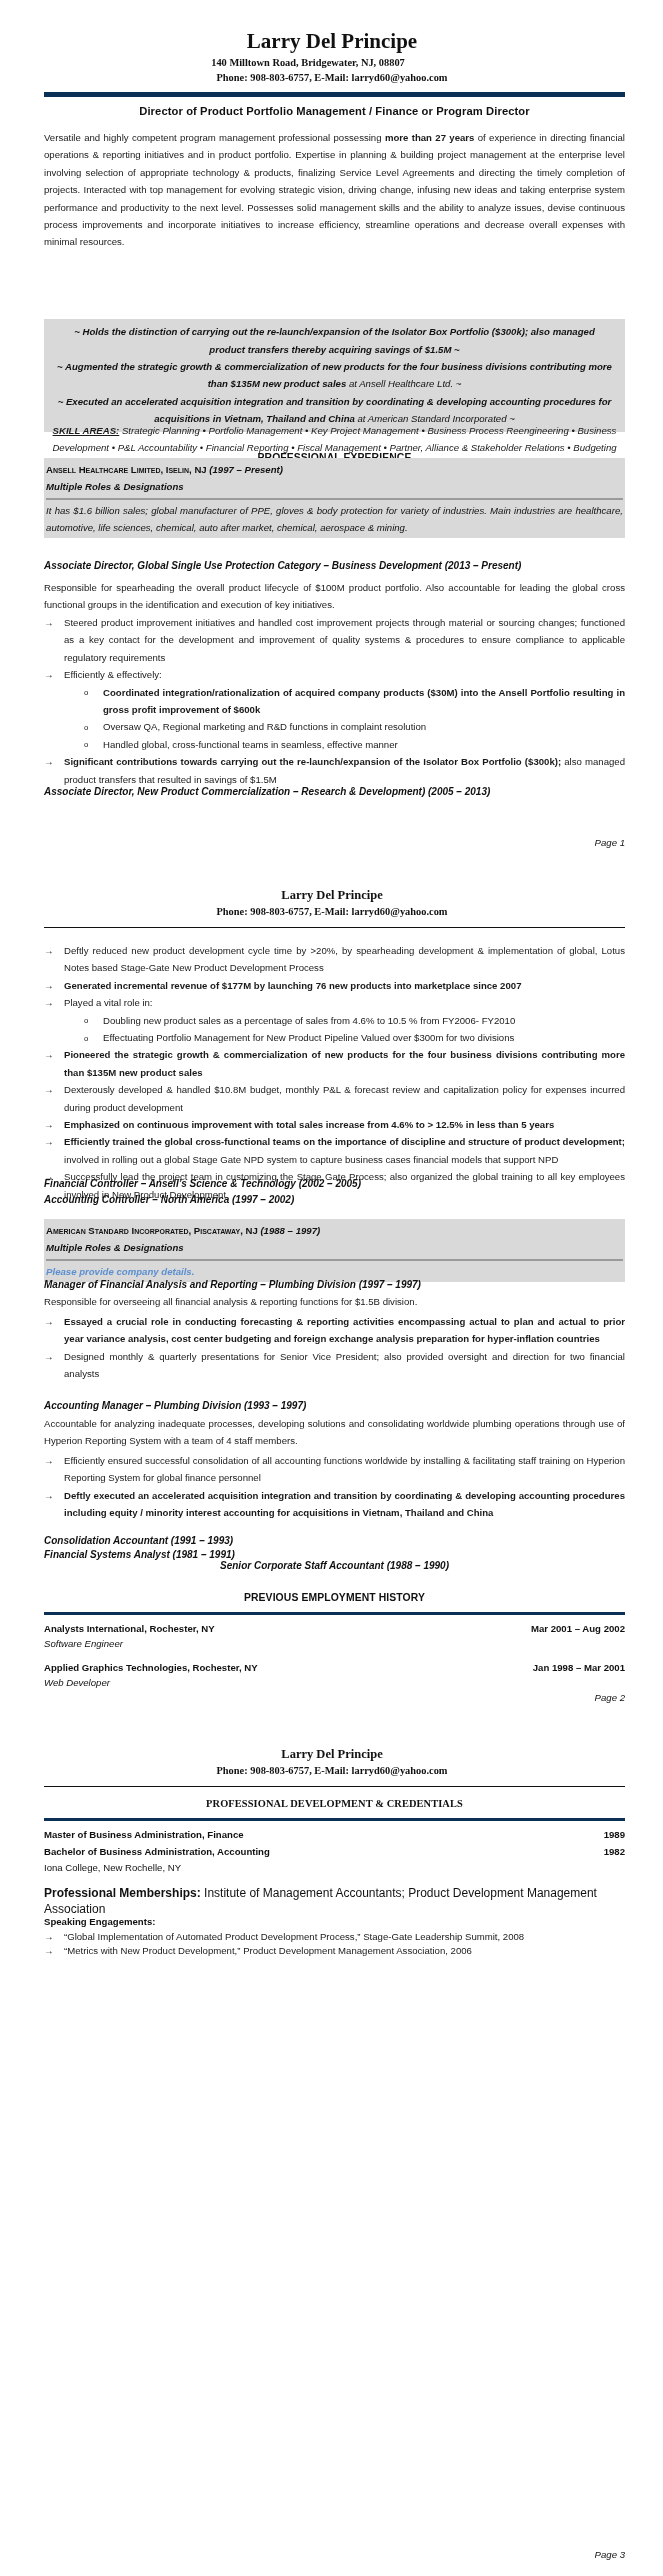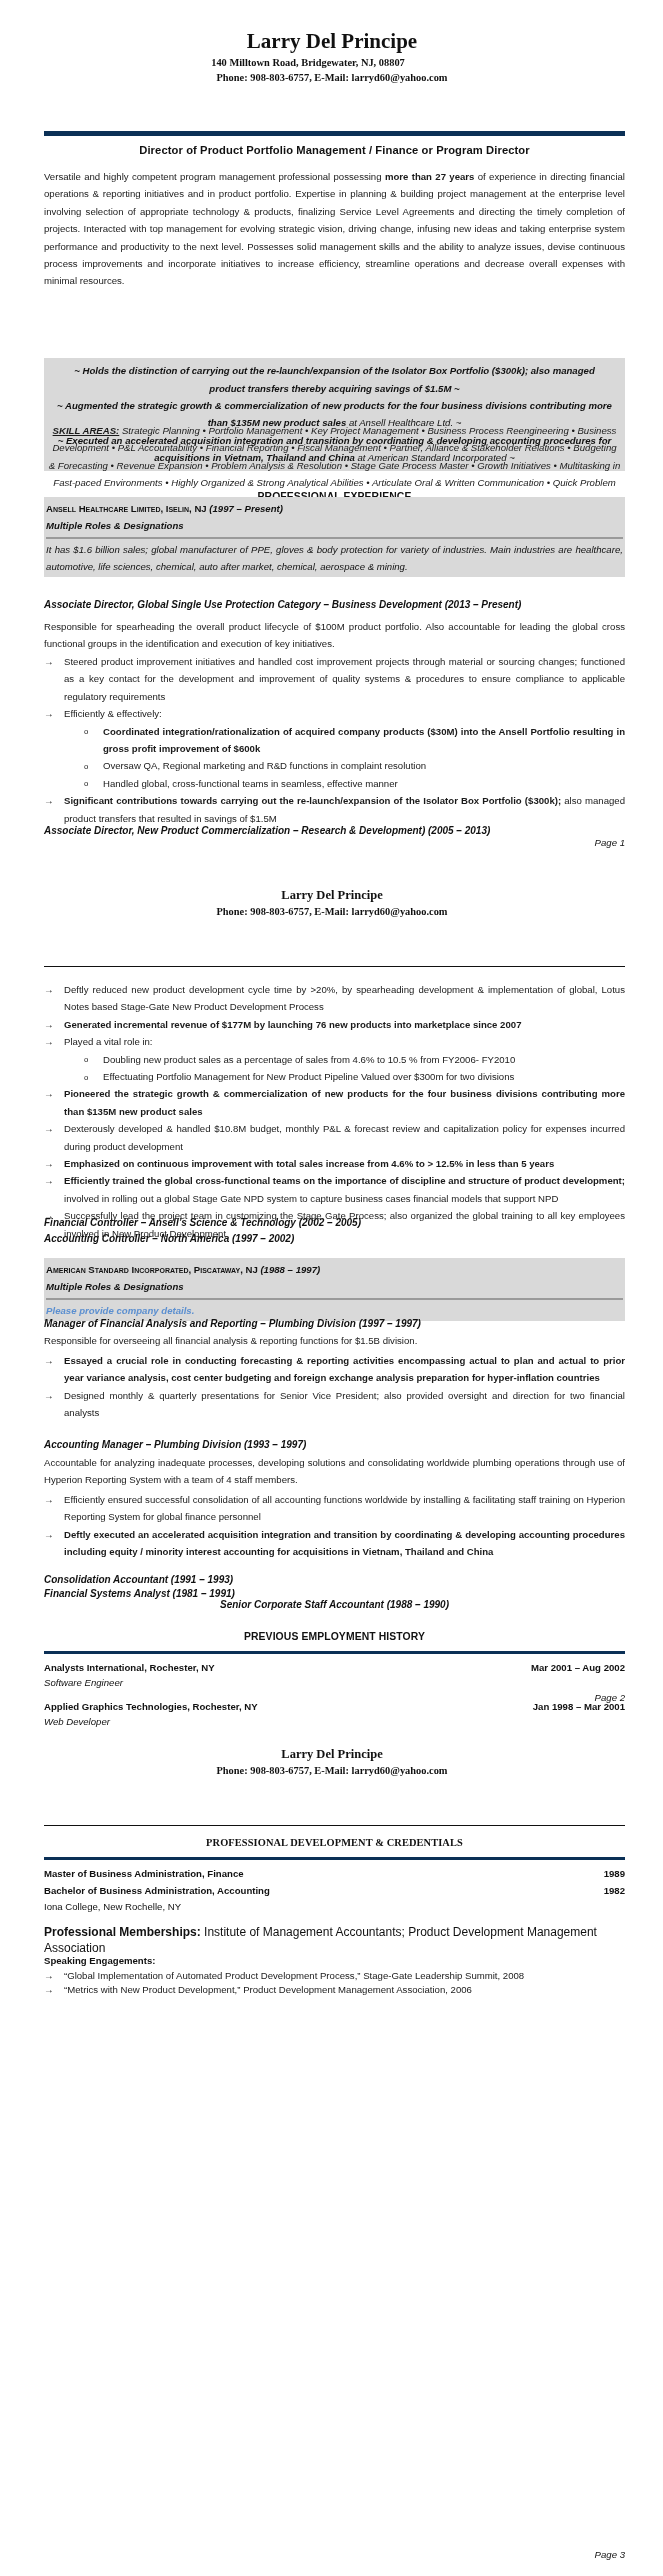--- a/index.html
+++ b/index.html
@@ -6,21 +6,21 @@
     html, body { background: #ffffff; }
     body {
       width: 664px;
       height: 2576px;
       position: relative;
       font-family: "Liberation Sans", sans-serif;
       color: #111111;
       overflow: hidden;
     }
     .page { position: absolute; left: 0; width: 664px; }
-    .content { position: absolute; left: 44px; width: 581px; margin-top: 39px; }
+    .content { position: absolute; left: 44px; width: 581px; }
     .hdr-name { text-align: center; font-family: "Liberation Serif", serif; font-weight: bold; }
     .hdr-line { text-align: center; font-family: "Liberation Serif", serif; font-weight: bold; }
     .rule-navy { height: 4.7px; background: #0b3056; }
     .rule-thin { height: 1px; background: #111; }
     .p { font-size: 9.6px; line-height: 17.4px; text-align: justify; color: #1a1a1a; }
     .b { font-weight: bold; }
     .i { font-style: italic; }
     .u { text-decoration: underline; }
     .center { text-align: center; }
     .section-title { text-align: center; font-weight: bold; font-size: 10.4px; letter-spacing: 0.1px; }

